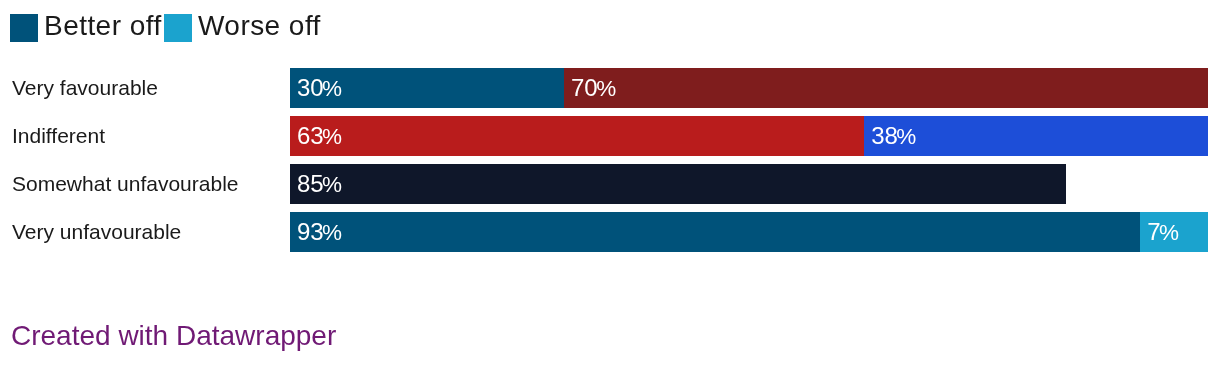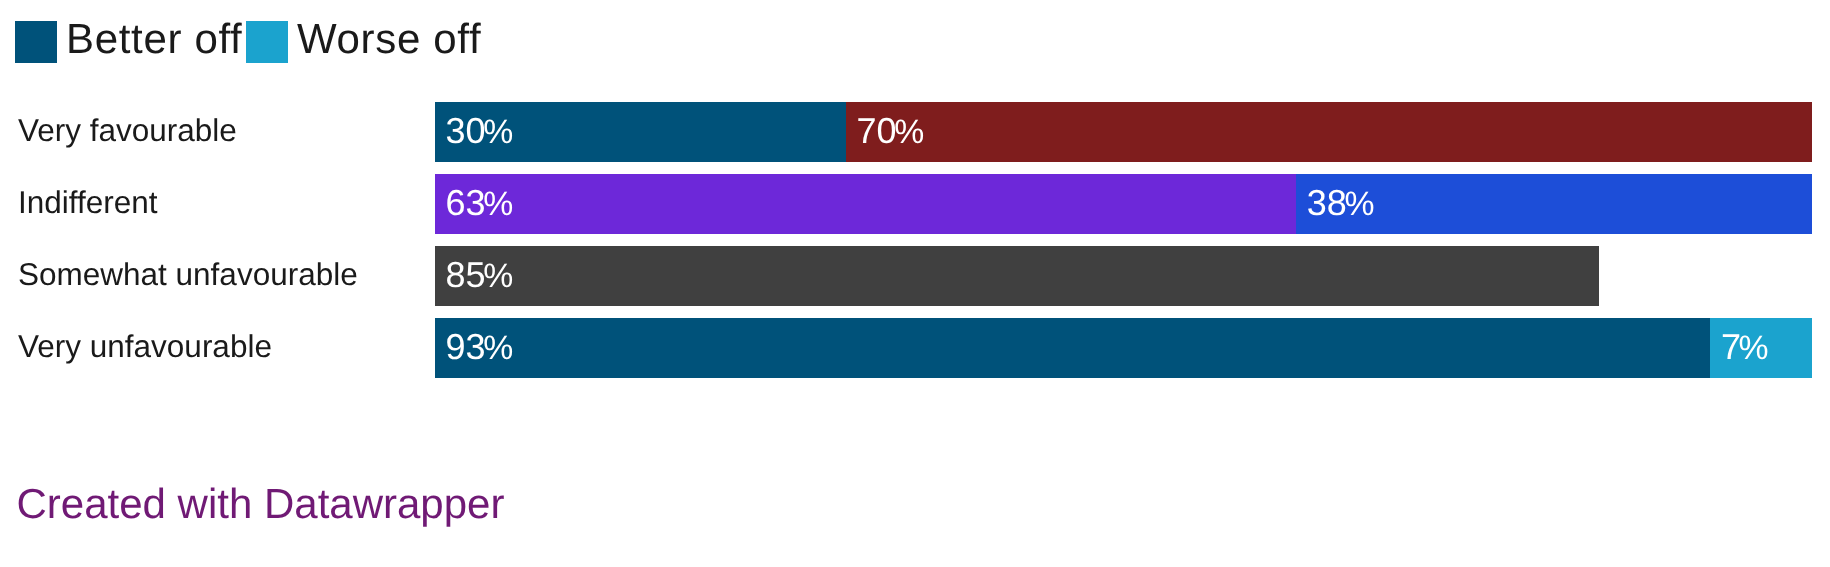--- a/index.html
+++ b/index.html
@@ -67,32 +67,32 @@
             <span class="seg-value">30<span class="pct-sign">%</span></span>
           </div>
           <div class="seg" style="width: 70.15%; background: #7f1d1d;">
             <span class="seg-value">70<span class="pct-sign">%</span></span>
           </div>
         </div>
       </div>
       <div class="row">
         <div class="row-label">Indifferent</div>
         <div class="bar">
-          <div class="seg" style="width: 62.55%; background: #6d28d9;">
+          <div class="seg" style="width: 62.55%; background: #b91c1c;">
             <span class="seg-value">63<span class="pct-sign">%</span></span>
           </div>
           <div class="seg" style="width: 37.45%; background: #1d4ed8;">
             <span class="seg-value">38<span class="pct-sign">%</span></span>
           </div>
         </div>
       </div>
       <div class="row">
         <div class="row-label">Somewhat unfavourable</div>
         <div class="bar">
-          <div class="seg" style="width: 84.55%; background: #404040;">
+          <div class="seg" style="width: 84.55%; background: #0f172a;">
             <span class="seg-value">85<span class="pct-sign">%</span></span>
           </div>
         </div>
       </div>
       <div class="row">
         <div class="row-label">Very unfavourable</div>
         <div class="bar">
           <div class="seg" style="width: 92.62%; background: rgb(0, 82, 122);">
             <span class="seg-value">93<span class="pct-sign">%</span></span>
           </div>

